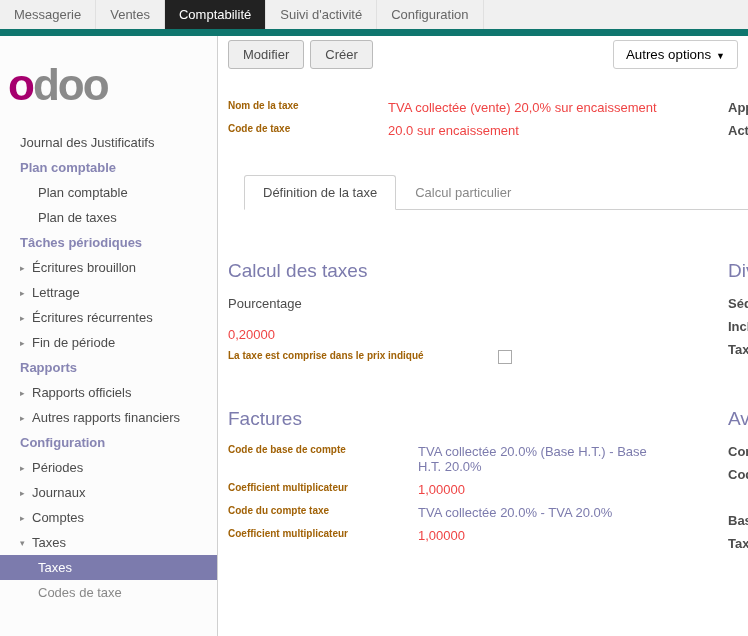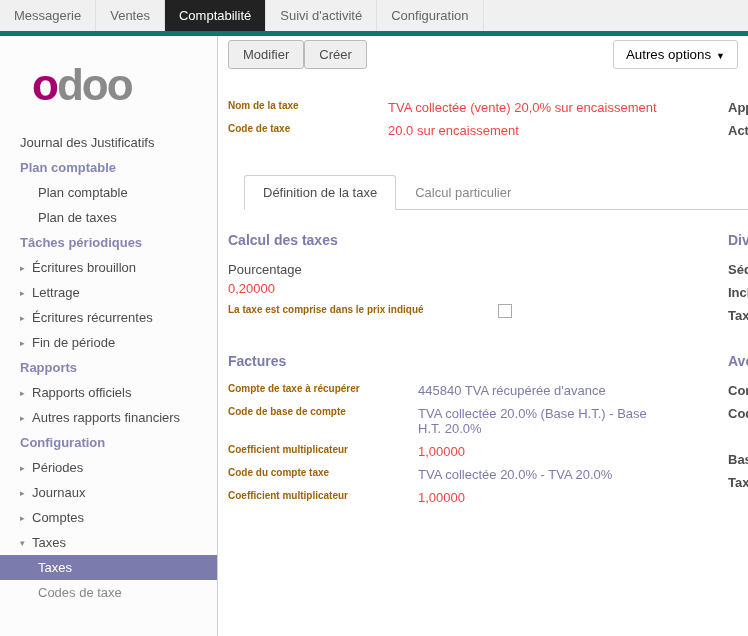--- a/index.html
+++ b/index.html
@@ -1,58 +1,58 @@
 <!DOCTYPE html>
 <html><head>
 <meta charset="utf-8">
 <style>
 *{margin:0;padding:0;box-sizing:border-box;font-family:Arial,Helvetica,sans-serif}
 body{background:#f5f5f5;width:748px;height:636px;overflow:hidden;color:#4c4c4c;font-size:13px}
-.topnav{background:#f0f0f0;border-bottom:5px solid #0f766e;height:36px;display:flex;align-items:stretch}
+.topnav{background:#f0f0f0;border-bottom:7px solid #0f766e;height:36px;display:flex;align-items:stretch}
 .topnav a{padding:0 14px;display:flex;align-items:center;color:#666;font-size:13px;cursor:pointer;border-right:1px solid #e0e0e0}
 .topnav a.active{background:#222;color:#fff}
 .layout{display:flex;height:600px}
 .sidebar{width:218px;background:#fcfcfc;border-right:1px solid #d0d0d0;overflow:hidden;padding-top:12px}
-.logo{padding:12px 32px 20px}
+.logo{padding:12px 8px 20px}
 .logo-o{color:#a6006e}
 .logo-doo{color:#8a8a8a}
 .logo span{font-size:44px;font-weight:bold;letter-spacing:-2px}
 .side-list{list-style:none;font-size:13px}
 .side-list li{padding:5px 10px 5px 20px;display:flex;align-items:center;gap:4px}
 .section-h{color:#8785b3;font-weight:bold;padding:8px 10px 4px}
 .arrow{width:8px;color:#888;font-size:9px}
 .side-item{color:#4c4c4c;cursor:pointer}
 .sub{padding-left:38px!important}
 .active-side{background:#7c7bad;color:#fff!important}
 .main{flex:1;background:#fff;overflow:hidden;padding:0}
 .breadcrumb{padding:14px 0 10px 10px;font-size:19px}
 .breadcrumb .bc-root{color:#7c7bad;font-weight:bold}
 .breadcrumb .bc-sep{color:#999;margin:0 6px}
 .breadcrumb .bc-cur{color:#4c4c4c;font-weight:bold}
 .toolbar{display:flex;padding:4px 10px 12px;gap:10px;justify-content:space-between;border-bottom:1px solid transparent}
 .btn{background:#efefef;border:1px solid #bbb;border-radius:3px;padding:6px 14px;font-size:13px;cursor:pointer;color:#4c4c4c}
-.btn-box{border:1px solid #ccc;border-radius:3px;padding:3px;display:inline-flex;}
+.btn-box{border:1px solid #ccc;border-radius:3px;padding:3px;display:inline-flex;gap:6px}
 .btn-box .btn{border:none;background:#efefef}
 .options{border:1px solid #ccc;border-radius:3px;padding:6px 12px;cursor:pointer;background:#fff}
 .caret{font-size:9px;margin-left:5px}
 .form-area{padding:18px 0 0 10px}
 .row{display:flex;margin-bottom:8px}
 .lbl{width:160px;font-weight:bold;color:#a16207;font-size:10px;flex-shrink:0}
 .val{color:#ef4444;font-size:13px}
 .right-cut{color:#4c4c4c;font-weight:bold}
-.tabs{display:flex;margin:28px 0 0 16px;border-bottom:1px solid #d0d0d0}
+.tabs{display:flex;margin:28px 0 17px 16px;border-bottom:1px solid #d0d0d0}
 .tab{padding:9px 18px;font-size:13px;color:#888;cursor:pointer;border:1px solid transparent;border-bottom:none;position:relative;top:1px}
 .tab.active{background:#fff;border:1px solid #d0d0d0;border-bottom:1px solid #fff;color:#4c4c4c;border-radius:3px 3px 0 0}
-h2.section-title{color:#7c7bad;font-size:14px;font-weight:bold;margin:22px 0 14px}
+h2.section-title{color:#7c7bad;font-size:19px;font-weight:normal;margin:33px 0 14px}
 .two-col{display:flex;gap:40px}
 .col-left{flex:0 0 460px}
 .col-right{flex:1;white-space:nowrap;overflow:hidden}
 .link{color:#7c7bad;cursor:pointer}
 .checkbox{width:14px;height:14px;border:1px solid #aaa;display:inline-block;background:#fff}
-.pct-lbl{color:#4c4c4c;font-size:13px;margin-bottom:4px}
+.pct-lbl{color:#4c4c4c;font-size:13px;margin-bottom:16px}
 </style>
 </head>
 <body>
 
 <div class="topnav">
   <a>Messagerie</a>
   <a>Ventes</a>
   <a class="active">Comptabilité</a>
   <a>Suivi d'activité</a>
   <a>Configuration</a>
@@ -179,24 +179,20 @@
           <div class="row">
               <div class="right-cut">Taxe su</div>
             </div>
         </div>
       </div>
 
       <div class="two-col">
         <div class="col-left">
           <h2 class="section-title">Factures</h2>
           <div class="row">
-              <div class="lbl" style="width:190px">Compte de taxe à récupérer</div>
-              <div class="val link">445840 TVA récupérée d'avance</div>
-            </div>
-          <div class="row">
               <div class="lbl" style="width:190px">Code de base de compte</div>
               <div class="val link" style="max-width:250px">TVA collectée 20.0% (Base H.T.) - Base H.T. 20.0%</div>
             </div>
           <div class="row">
               <div class="lbl" style="width:190px">Coefficient multiplicateur</div>
               <div class="val">1,00000</div>
             </div>
           <div class="row">
               <div class="lbl" style="width:190px">Code du compte taxe</div>
               <div class="val link">TVA collectée 20.0% - TVA 20.0%</div>

